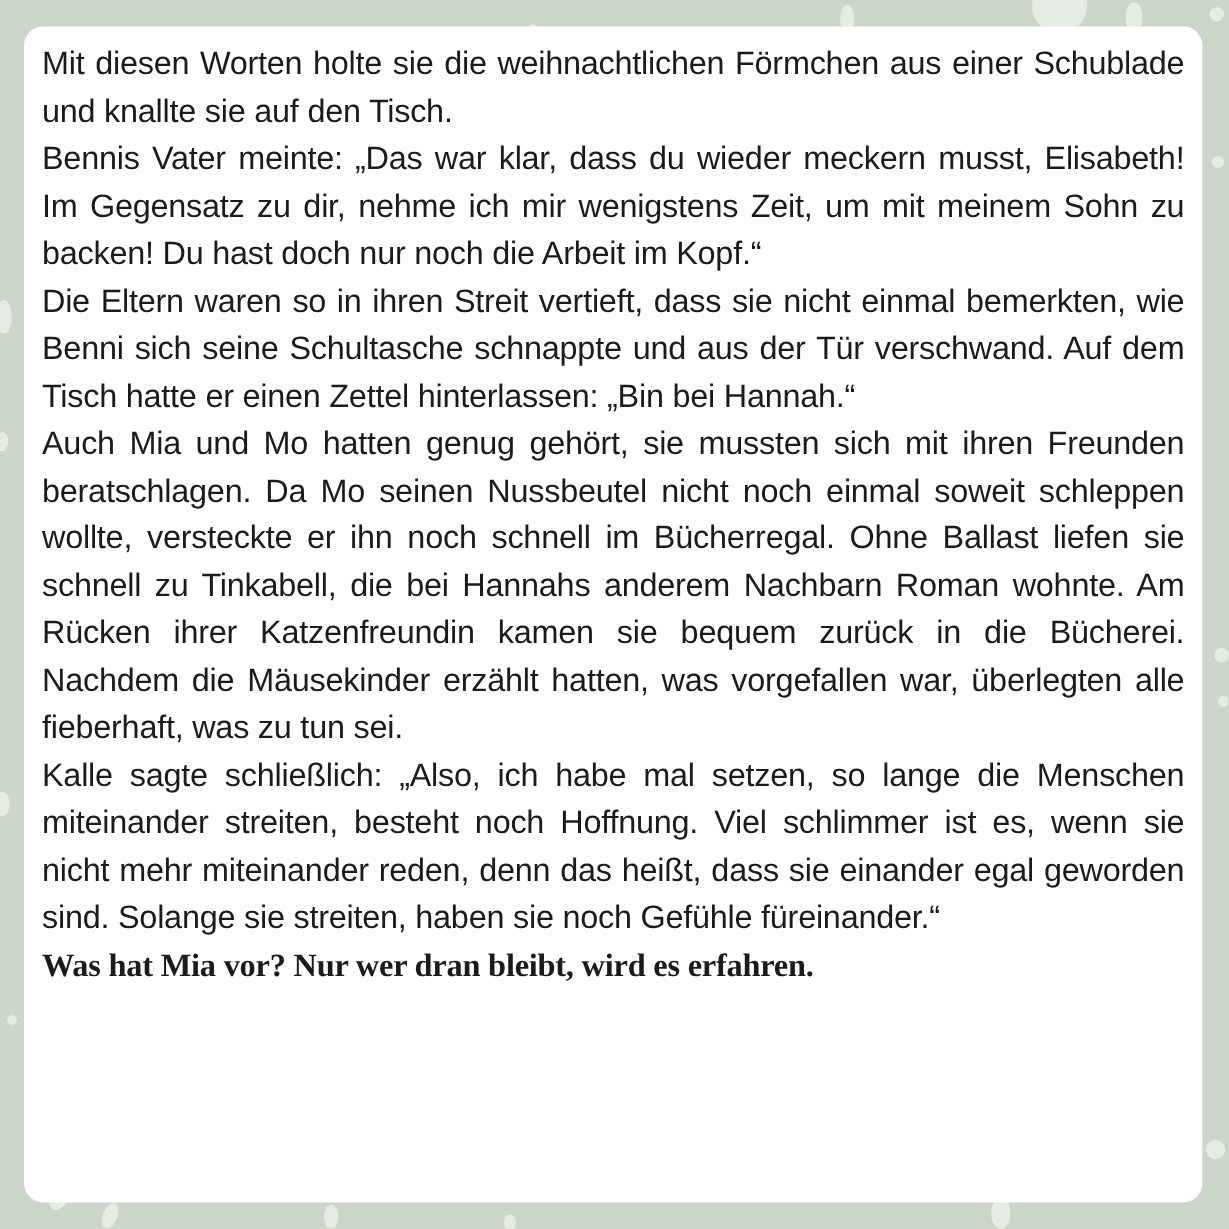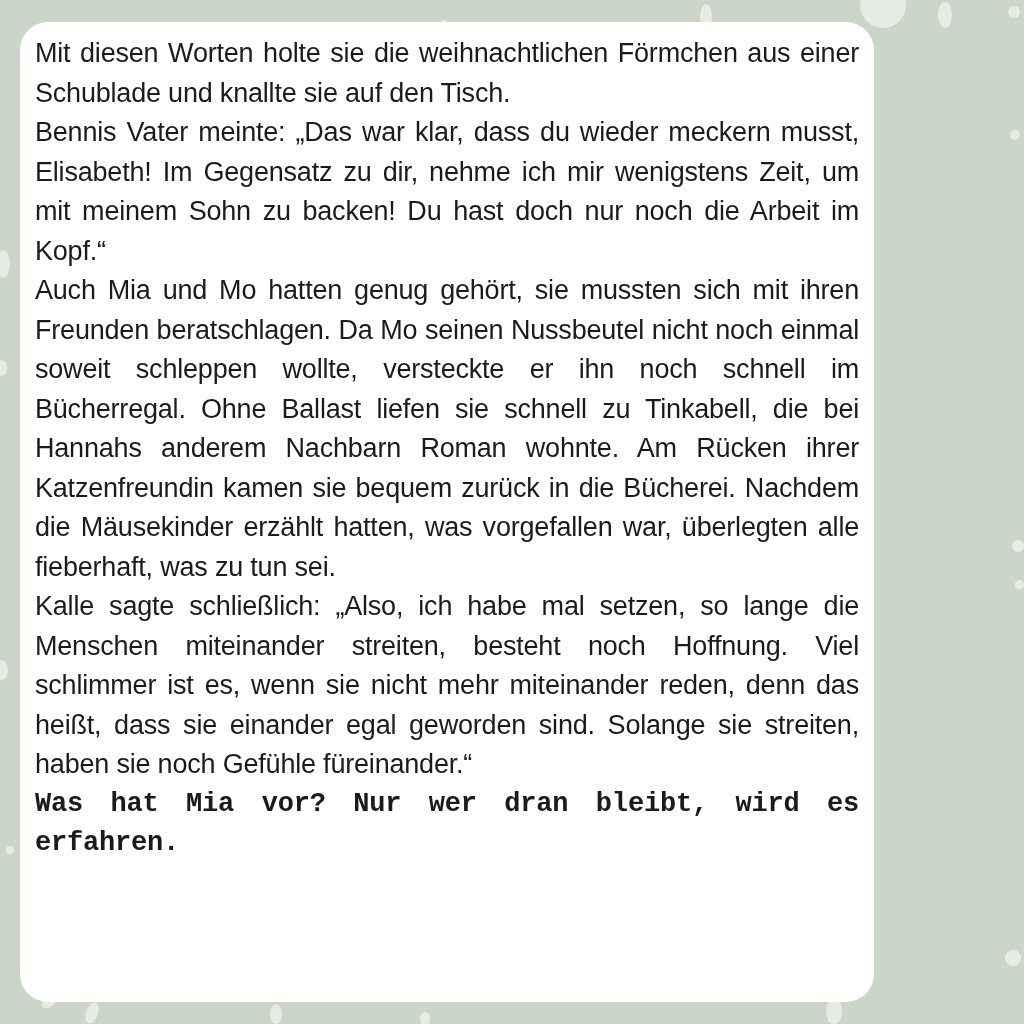--- a/index.html
+++ b/index.html
@@ -21,40 +21,40 @@
   .speckle {
     position: absolute;
     background: #e6ebe3;
     border-radius: 50%;
     pointer-events: none;
   }
   .page-panel {
     position: absolute;
     left: 20px;
     top: 22px;
-    width: 854px;
+    width: 982px;
     height: 980px;
     background: #ffffff;
-    border-radius: 28px;
+    border-radius: 16px;
     box-sizing: border-box;
     padding: 12px 15px 4px 15px;
   }
   .story-text p {
     margin: 0;
     font-size: 27px;
     line-height: 39.5px;
     letter-spacing: -0.2px;
     color: #1b1b1b;
     text-align: justify;
     text-justify: inter-word;
   }
   .closing-line {
     margin: 2px 0 0 0;
     text-align: center;
-    font-family: Liberation Mono, monospace;
+    font-family: Liberation Serif, serif;
     font-weight: bold;
     font-size: 26px;
     line-height: 40px;
     color: #111111;
     letter-spacing: 0.5px;
   }
 </style>
 </head>
 <body>
 
@@ -80,19 +80,20 @@
   <div class="speckle" style="left:86px; top:1002px; width:12px; height:22px; border-radius:50%; transform:rotate(20deg);"></div>
   <div class="speckle" style="left:270px; top:1004px; width:12px; height:20px; border-radius:50%;"></div>
   <div class="speckle" style="left:420px; top:1012px; width:10px; height:14px;"></div>
   <div class="speckle" style="left:826px; top:998px; width:16px; height:26px; border-radius:50%;"></div>
   <div class="speckle" style="left:1005px; top:950px; width:16px; height:16px;"></div>
 
   <div class="page-panel">
     <div class="story-text">
       <p>Mit diesen Worten holte sie die weihnachtlichen Förmchen aus einer Schublade und knallte sie auf den Tisch.</p>
       <p>Bennis Vater meinte: „Das war klar, dass du wieder meckern musst, Elisabeth! Im Gegensatz zu dir, nehme ich mir wenigstens Zeit, um mit meinem Sohn zu backen! Du hast doch nur noch die Arbeit im Kopf.“</p>
+      <p>Die Eltern waren so in ihren Streit vertieft, dass sie nicht einmal bemerkten, wie Benni sich seine Schultasche schnappte und aus der Tür verschwand. Auf dem Tisch hatte er einen Zettel hinterlassen: „Bin bei Hannah.“</p>
       <p>Auch Mia und Mo hatten genug gehört, sie mussten sich mit ihren Freunden beratschlagen. Da Mo seinen Nussbeutel nicht noch einmal soweit schleppen wollte, versteckte er ihn noch schnell im Bücherregal. Ohne Ballast liefen sie schnell zu Tinkabell, die bei Hannahs anderem Nachbarn Roman wohnte. Am Rücken ihrer Katzenfreundin kamen sie bequem zurück in die Bücherei. Nachdem die Mäusekinder erzählt hatten, was vorgefallen war, überlegten alle fieberhaft, was zu tun sei.</p>
       <p>Kalle sagte schließlich: „Also, ich habe mal setzen, so lange die Menschen miteinander streiten, besteht noch Hoffnung. Viel schlimmer ist es, wenn sie nicht mehr miteinander reden, denn das heißt, dass sie einander egal geworden sind. Solange sie streiten, haben sie noch Gefühle füreinander.“</p>
       <p class="closing-line">Was hat Mia vor? Nur wer dran bleibt, wird es erfahren.</p>
     </div>
   </div>
 
 </div>
 
 </body></html>

